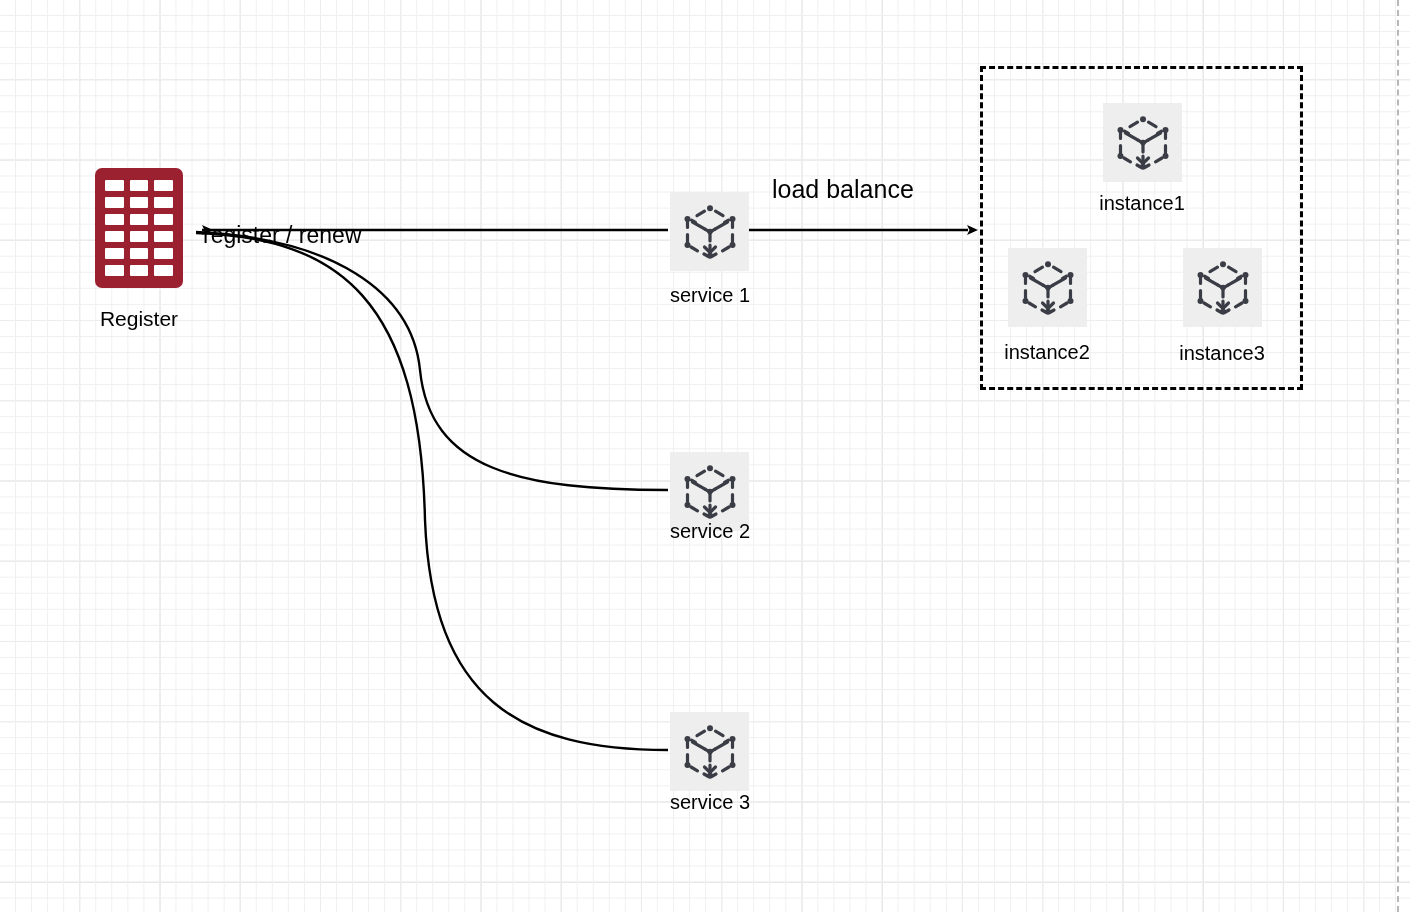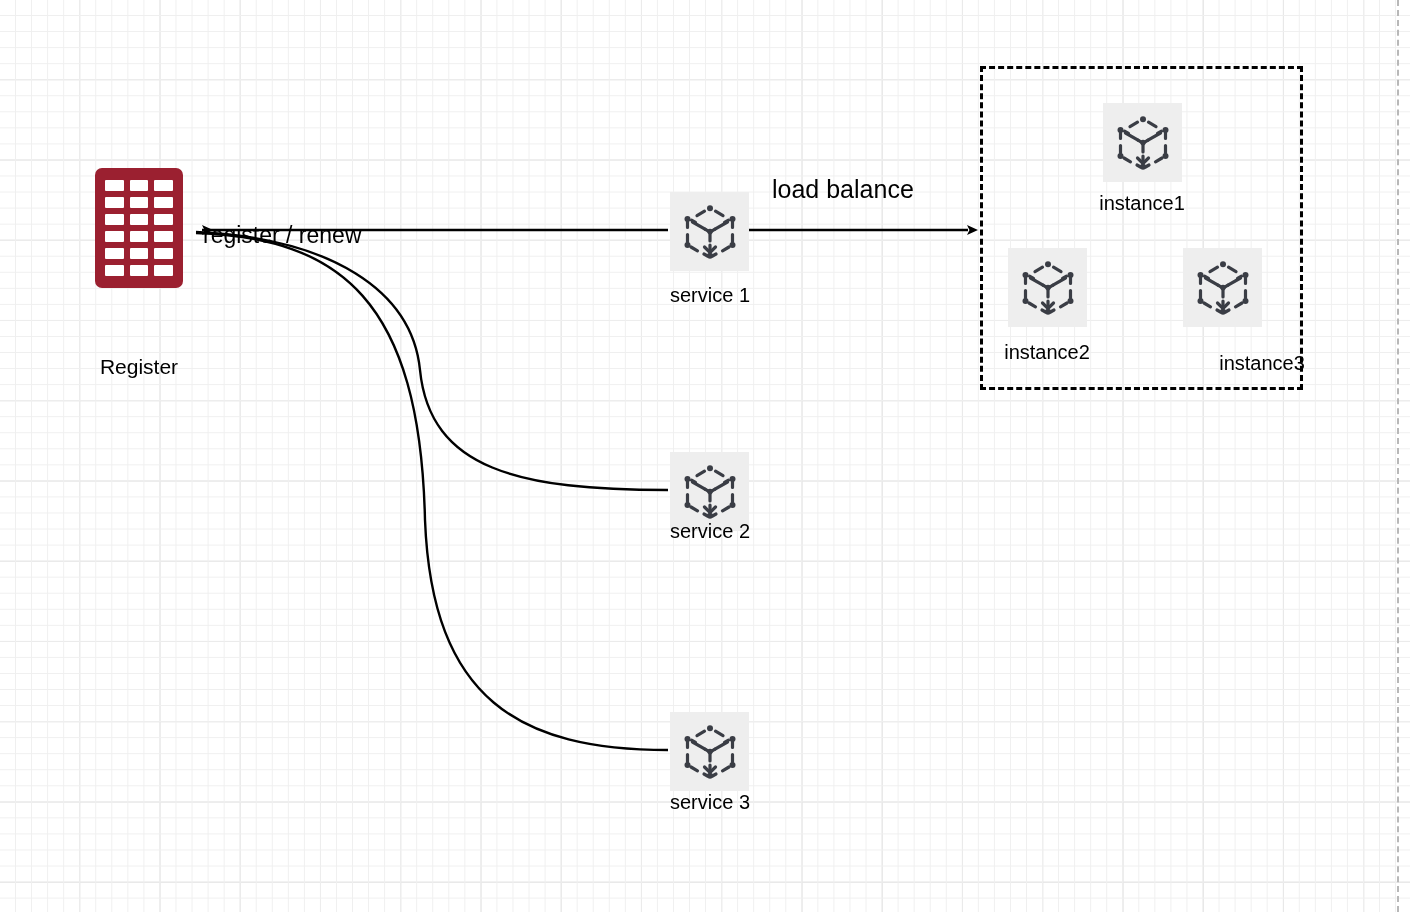--- a/index.html
+++ b/index.html
@@ -56,21 +56,20 @@
   }
   .register-label {
     position: absolute;
     left: 0;
     top: 307px;
     width: 278px;
     text-align: center;
     font-size: 21px;
     color: #000000;
     white-space: nowrap;
-    margin-top: 48px;
   }
   
   .cube-tile {
     position: absolute;
     width: 79px;
     height: 79px;
     background: #eeeeee;
     display: flex;
     align-items: center;
     justify-content: center;
@@ -326,15 +325,15 @@
         <circle cx="28" cy="5.2" r="3.0"></circle>
         <circle cx="5.5" cy="16.0" r="3.0"></circle>
         <circle cx="50.5" cy="16.0" r="3.0"></circle>
         <circle cx="5.5" cy="42.0" r="3.0"></circle>
         <circle cx="50.5" cy="42.0" r="3.0"></circle>
         <circle cx="28" cy="52.8" r="3.0"></circle>
         <circle cx="28" cy="28.6" r="2.8"></circle>
       </g>
     </svg>
   </div>
-  <div class="node-label" style="left:1122px; top:352px; width:200px;padding-left:40px;">instance3</div>
+  <div class="node-label" style="left:1122px; top:342px; width:200px;">instance3</div>
 
 </div>
 
 </body></html>

